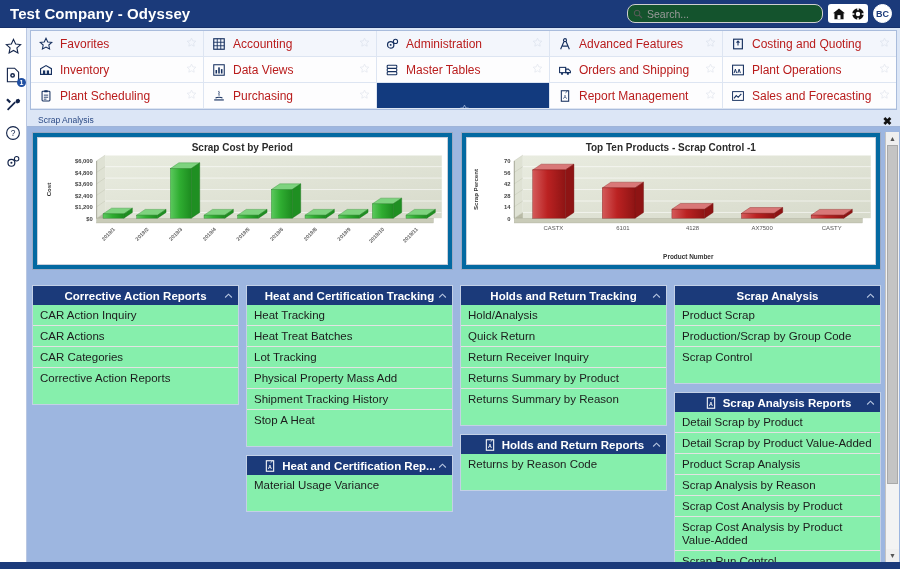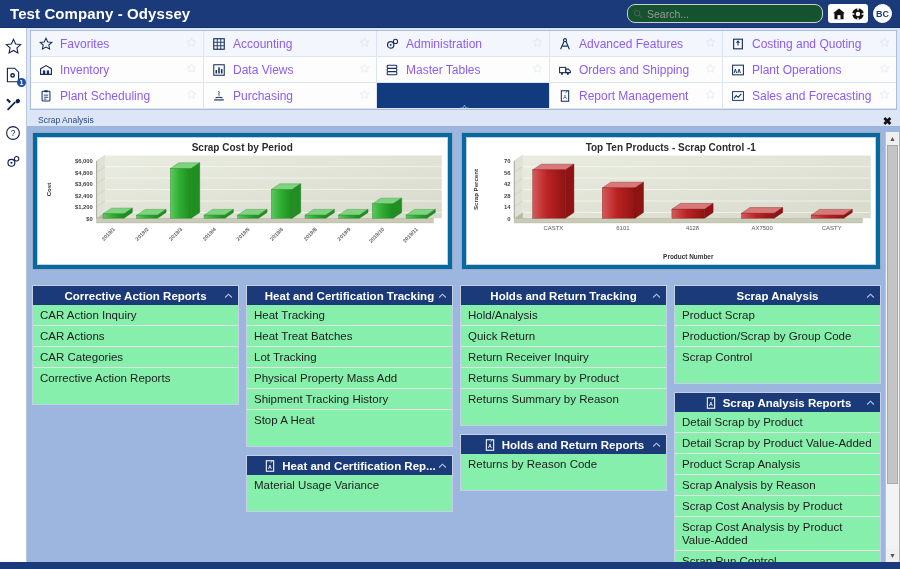--- a/index.html
+++ b/index.html
@@ -56,21 +56,21 @@
   .content { flex:1 1 auto; display:flex; flex-direction:column; min-width:0; }
 
   
   .tilewrap { background:#dce6f6; padding:2px 3px 2px 3px; }
   .tiles {
     display:grid; grid-template-columns:repeat(5, 1fr); gap:0;
     border:1px solid #a9bcdc; background:#fff;
   }
   .tile {
     height:26px; display:flex; align-items:center; gap:7px;
-    padding:0 6px 0 8px; font-size:12px; color:#8b5cf6;
+    padding:0 6px 0 8px; font-size:12px; color:#b91c1c;
     border-right:1px solid #dde5f2; border-bottom:1px solid #dde5f2;
     background:#fdfdfe; white-space:nowrap; overflow:hidden;
   }
   .tile:nth-child(5n) { border-right:none; }
   .tile.row1 { background:#f3f6fc; }
   .tile .tlabel { flex:1 1 auto; overflow:hidden; text-overflow:ellipsis; }
   .tile .tstar { flex:0 0 auto; opacity:.35; }
   .tile.active { background:#123a7e; color:#ffffff;flex-direction:column; }
   .tile.active .tstar { opacity:.75; }
 

